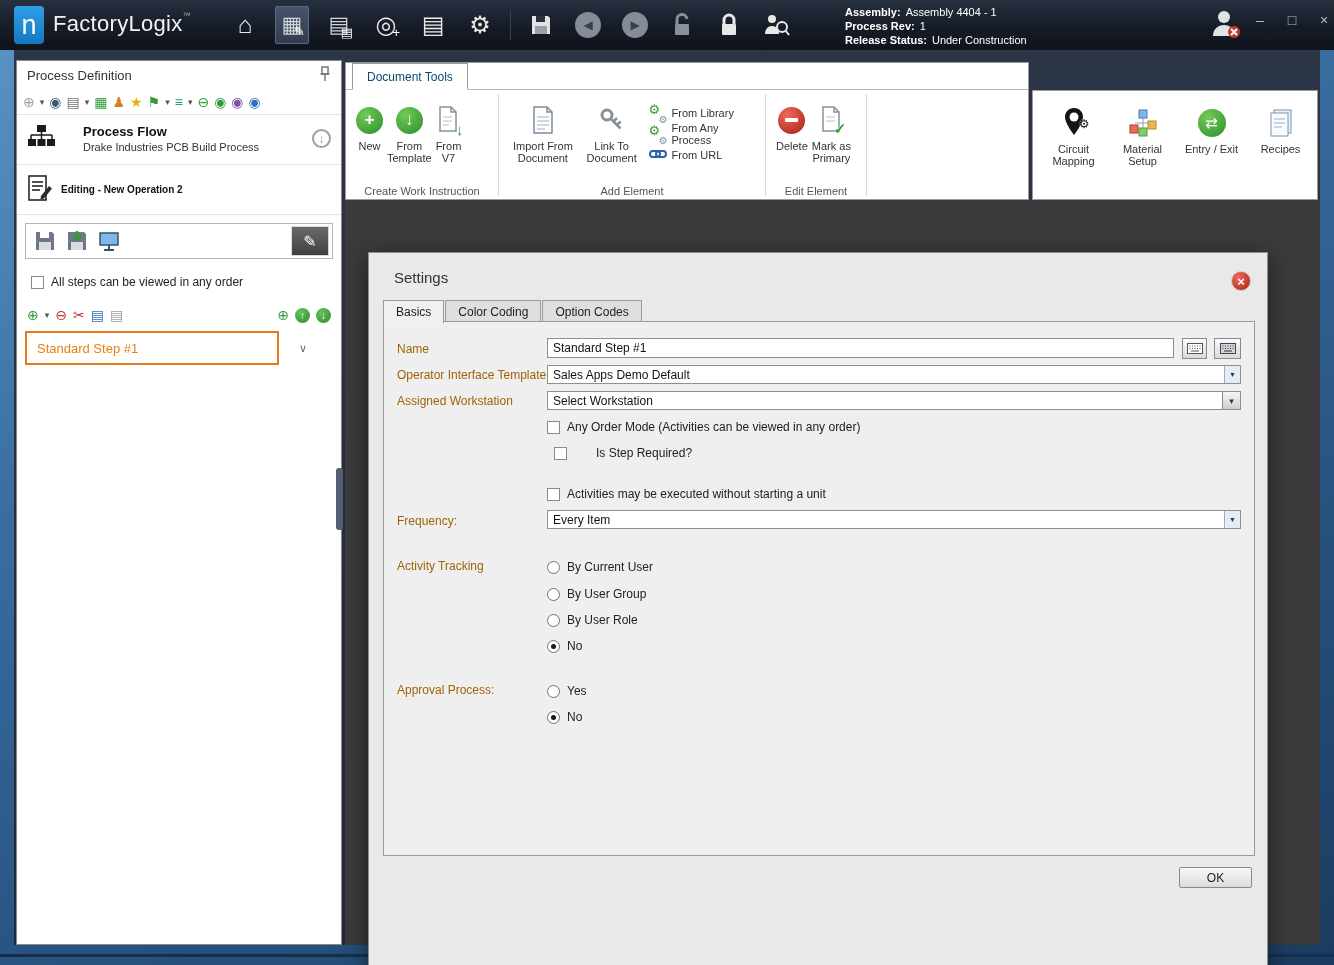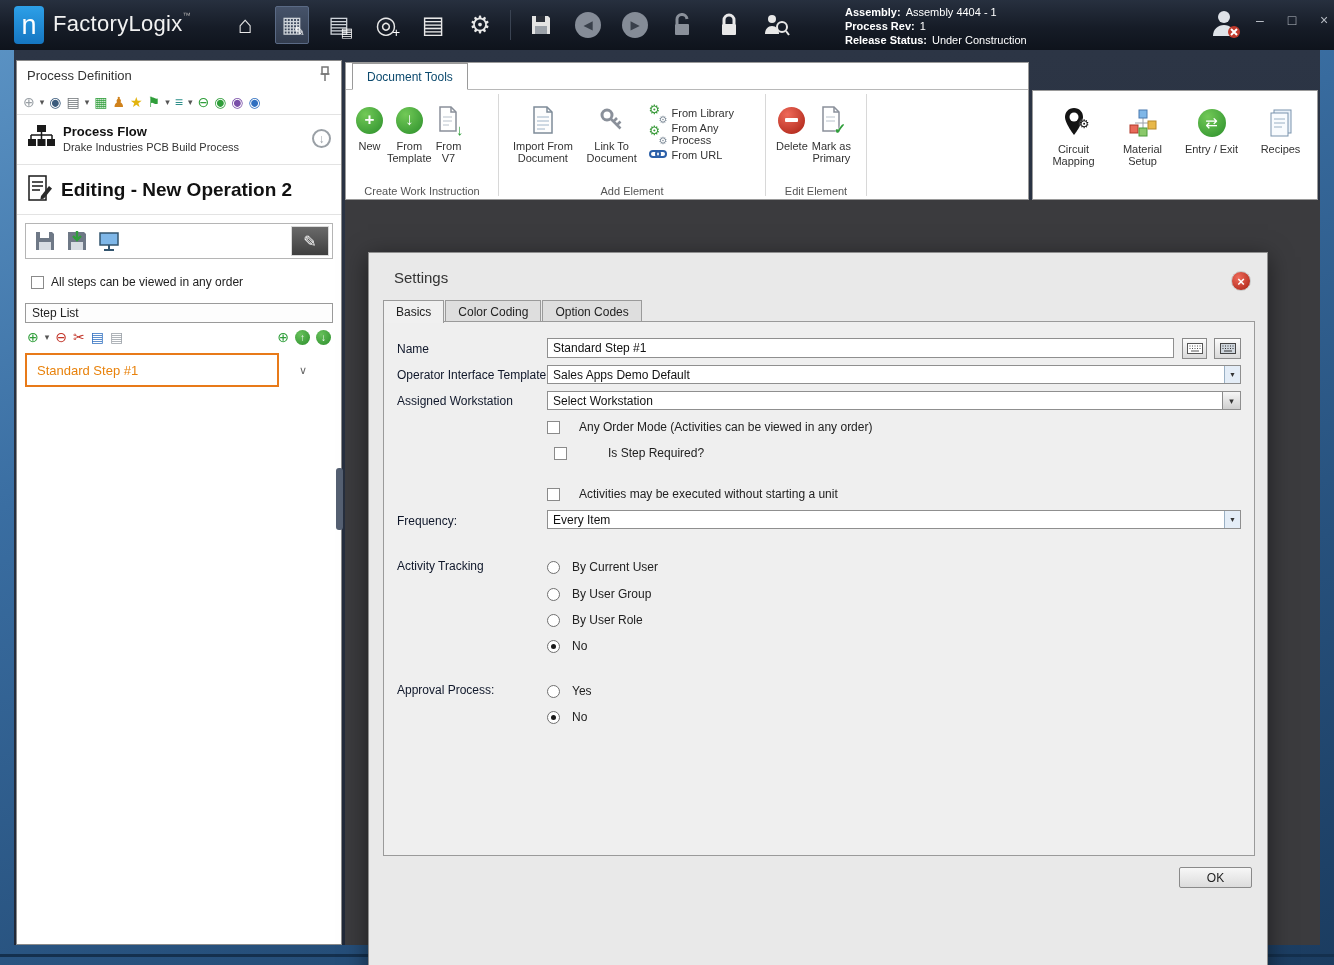--- a/index.html
+++ b/index.html
@@ -39,27 +39,27 @@
 
   
   .left-panel { position:absolute; left:16px; top:60px; width:326px; height:885px; background:#fff; border:1px solid #8a8a8a; }
   .lp-header { height:28px; display:flex; align-items:center; padding:0 10px; }
   .lp-title { font-size:13px; color:#333; flex:1; }
   .lp-toolbar { height:26px; display:flex; align-items:center; padding:0 6px; gap:5px; border-bottom:1px solid #e3e3e3; }
   .ti { font-size:14px; line-height:14px; }
   .ti.caret { font-size:9px; color:#555; }
   .c-gray{color:#9aa0a6;} .c-dgray{color:#6e7377;} .c-navy{color:#3a5a7c;} .c-green{color:#2f9e3a;}
   .c-orange{color:#d0821c;} .c-gold{color:#e3b40e;} .c-teal{color:#2e8f8a;} .c-purple{color:#7a4fa8;} .c-blue{color:#2f6fc0;} .c-red{color:#c23428;}
-  .lp-flow { display:flex; align-items:center; padding:8px 10px 10px 10px; border-bottom:1px solid #e3e3e3; }
+  .lp-flow { display:flex; align-items:center; padding:8px 10px 10px 10px; border-bottom:1px solid #e3e3e3;gap:20px; }
   .flow-text { flex:1; margin-left:8px; }
   .flow-title { font-size:13px; font-weight:bold; color:#111; }
   .flow-sub { font-size:11px; color:#333; margin-top:2px; }
   .circle-down { width:19px; height:19px; border:2px solid #9aa0a6; border-radius:50%; color:#9aa0a6; font-size:12px; display:flex; align-items:center; justify-content:center; }
   .lp-editing { display:flex; align-items:center; gap:8px; padding:9px 10px; border-bottom:1px solid #e3e3e3; }
-  .editing-title { font-size:19px; font-weight:bold; color:#111; }
+  .editing-title { font-size:10px; font-weight:bold; color:#111; }
   .lp-btnrow { margin:8px 8px 6px 8px; border:1px solid #b5b5b5; height:36px; display:flex; align-items:center; padding:0 3px; }
   .sm-btn { width:32px; height:30px; display:flex; align-items:center; justify-content:center; border:1px solid transparent; }
   .dark-btn { margin-left:auto; width:38px; height:30px; background:linear-gradient(180deg,#6a6a6a,#3f3f3f); border:1px solid #dadada; color:#fff; font-size:16px; display:flex; align-items:center; justify-content:center; }
   .lp-check { display:flex; align-items:center; gap:7px; padding:10px 12px 12px 14px; }
   .cb { width:13px; height:13px; background:#fff; border:1px solid #8a8a8a; }
   .cb-label { font-size:12px; color:#222; }
   .steplist-head { margin:2px 8px 0 8px; border:1px solid #9a9a9a; height:20px; display:flex; align-items:center; padding:0 6px; font-size:12px; color:#222; background:#fdfdfd; }
   .steplist-toolbar { margin:2px 8px; height:24px; display:flex; align-items:center; gap:6px; padding:0 2px; }
   .steplist-toolbar .spacer { flex:1; }
   .gcirc { width:15px; height:15px; border-radius:50%; background:radial-gradient(circle at 35% 30%,#67c05b,#2c8f2c); color:#fff; font-size:10px; display:flex; align-items:center; justify-content:center; }
@@ -103,32 +103,32 @@
   .dialog { position:absolute; left:368px; top:252px; width:900px; height:766px; background:#e9e9e9; border:1px solid #8f8f8f; box-shadow:0 5px 22px rgba(0,0,0,.5); }
   .dlg-title { position:absolute; left:25px; top:16px; font-size:15px; color:#333; }
   .dlg-close { position:absolute; right:16px; top:18px; width:20px; height:20px; border-radius:50%;
     background:radial-gradient(circle at 35% 30%,#ef6a5a,#a81f12); color:#fff; font-size:13px; font-weight:bold;
     display:flex; align-items:center; justify-content:center; border:1px solid #c9c9c9; }
   .dlg-tabs { position:absolute; left:14px; top:47px; display:flex; }
   .dtab { height:22px; padding:0 12px; display:flex; align-items:center; font-size:12px; color:#222;
     border:1px solid #9a9a9a; border-bottom:none; background:#dedede; margin-right:1px; }
   .dtab.active { background:#f0f0f0; height:23px; position:relative; z-index:2; }
   .dlg-content { position:absolute; left:14px; top:68px; width:872px; height:535px; border:1px solid #9a9a9a; background:#efefef; }
-  .f-label { position:absolute; font-size:12px; color:#0f172a; }
+  .f-label { position:absolute; font-size:12px; color:#a16207; }
   .f-input { position:absolute; height:20px; background:#fff; border:1px solid #8f8f8f; font-size:12px; padding:0 5px; font-family:"Liberation Sans",sans-serif; color:#111; }
   .kb-btn { position:absolute; height:21px; border:1px solid #8a8a8a; background:linear-gradient(180deg,#fcfcfc,#d9d9d9); display:flex; align-items:center; justify-content:center; }
   .combo { position:absolute; height:19px; background:#fff; border:1px solid #8f8f8f; display:flex; align-items:center; }
   .combo .ctext { flex:1; font-size:12px; padding:0 5px; color:#111; }
   .combo .carrow { width:16px; align-self:stretch; background:#e4edf7; border-left:1px solid #9ab0c4; display:flex; align-items:center; justify-content:center; font-size:7px; color:#333; }
   .combo .carrow.btn { width:18px; background:linear-gradient(180deg,#f6f6f6,#cfcfcf); border-left:1px solid #8a8a8a; font-size:9px; }
   .chk-row { position:absolute; display:flex; align-items:center; gap:7px; }
-  .radio-row { position:absolute; display:flex; align-items:center; }
+  .radio-row { position:absolute; display:flex; align-items:center; gap:7px; }
   .radio { width:13px; height:13px; border-radius:50%; border:1px solid #707070; background:#fff; position:relative; }
   .radio.checked::after { content:""; position:absolute; left:3px; top:3px; width:5px; height:5px; border-radius:50%; background:#1a1a1a; }
-  .rlabel { font-size:12px; color:#222;margin-left:12px; }
+  .rlabel { font-size:12px; color:#222; }
   .ok-btn { position:absolute; left:810px; top:614px; width:73px; height:21px; border:1px solid #8a8a8a; border-radius:2px;
     background:linear-gradient(180deg,#f7f7f7,#dcdcdc); font-size:12px; color:#222; display:flex; align-items:center; justify-content:center; }
 </style>
 </head>
 <body>
 
 <div class="desktop-edge"></div>
 
 <div class="titlebar">
   <div class="logo">
@@ -299,23 +299,20 @@
         </svg>
     </span>
     <span class="dark-btn">
         <span>✎</span>
       </span>
   </div>
   <div class="lp-check">
     <span class="cb"></span>
     <span class="cb-label">All steps can be viewed in any order</span>
   </div>
-  <div class="steplist-head">
-      <span>Step List</span>
-    </div>
   <div class="steplist-toolbar">
     <span class="ti c-green"><span>⊕</span></span>
     <span class="ti caret"><span>▾</span></span>
     <span class="ti c-red"><span>⊖</span></span>
     <span class="ti c-red"><span>✂</span></span>
     <span class="ti c-blue"><span>▤</span></span>
     <span class="ti c-gray"><span>▤</span></span>
     <span class="spacer"></span>
     <span class="ti c-green"><span>⊕</span></span>
     <span class="gcirc">

